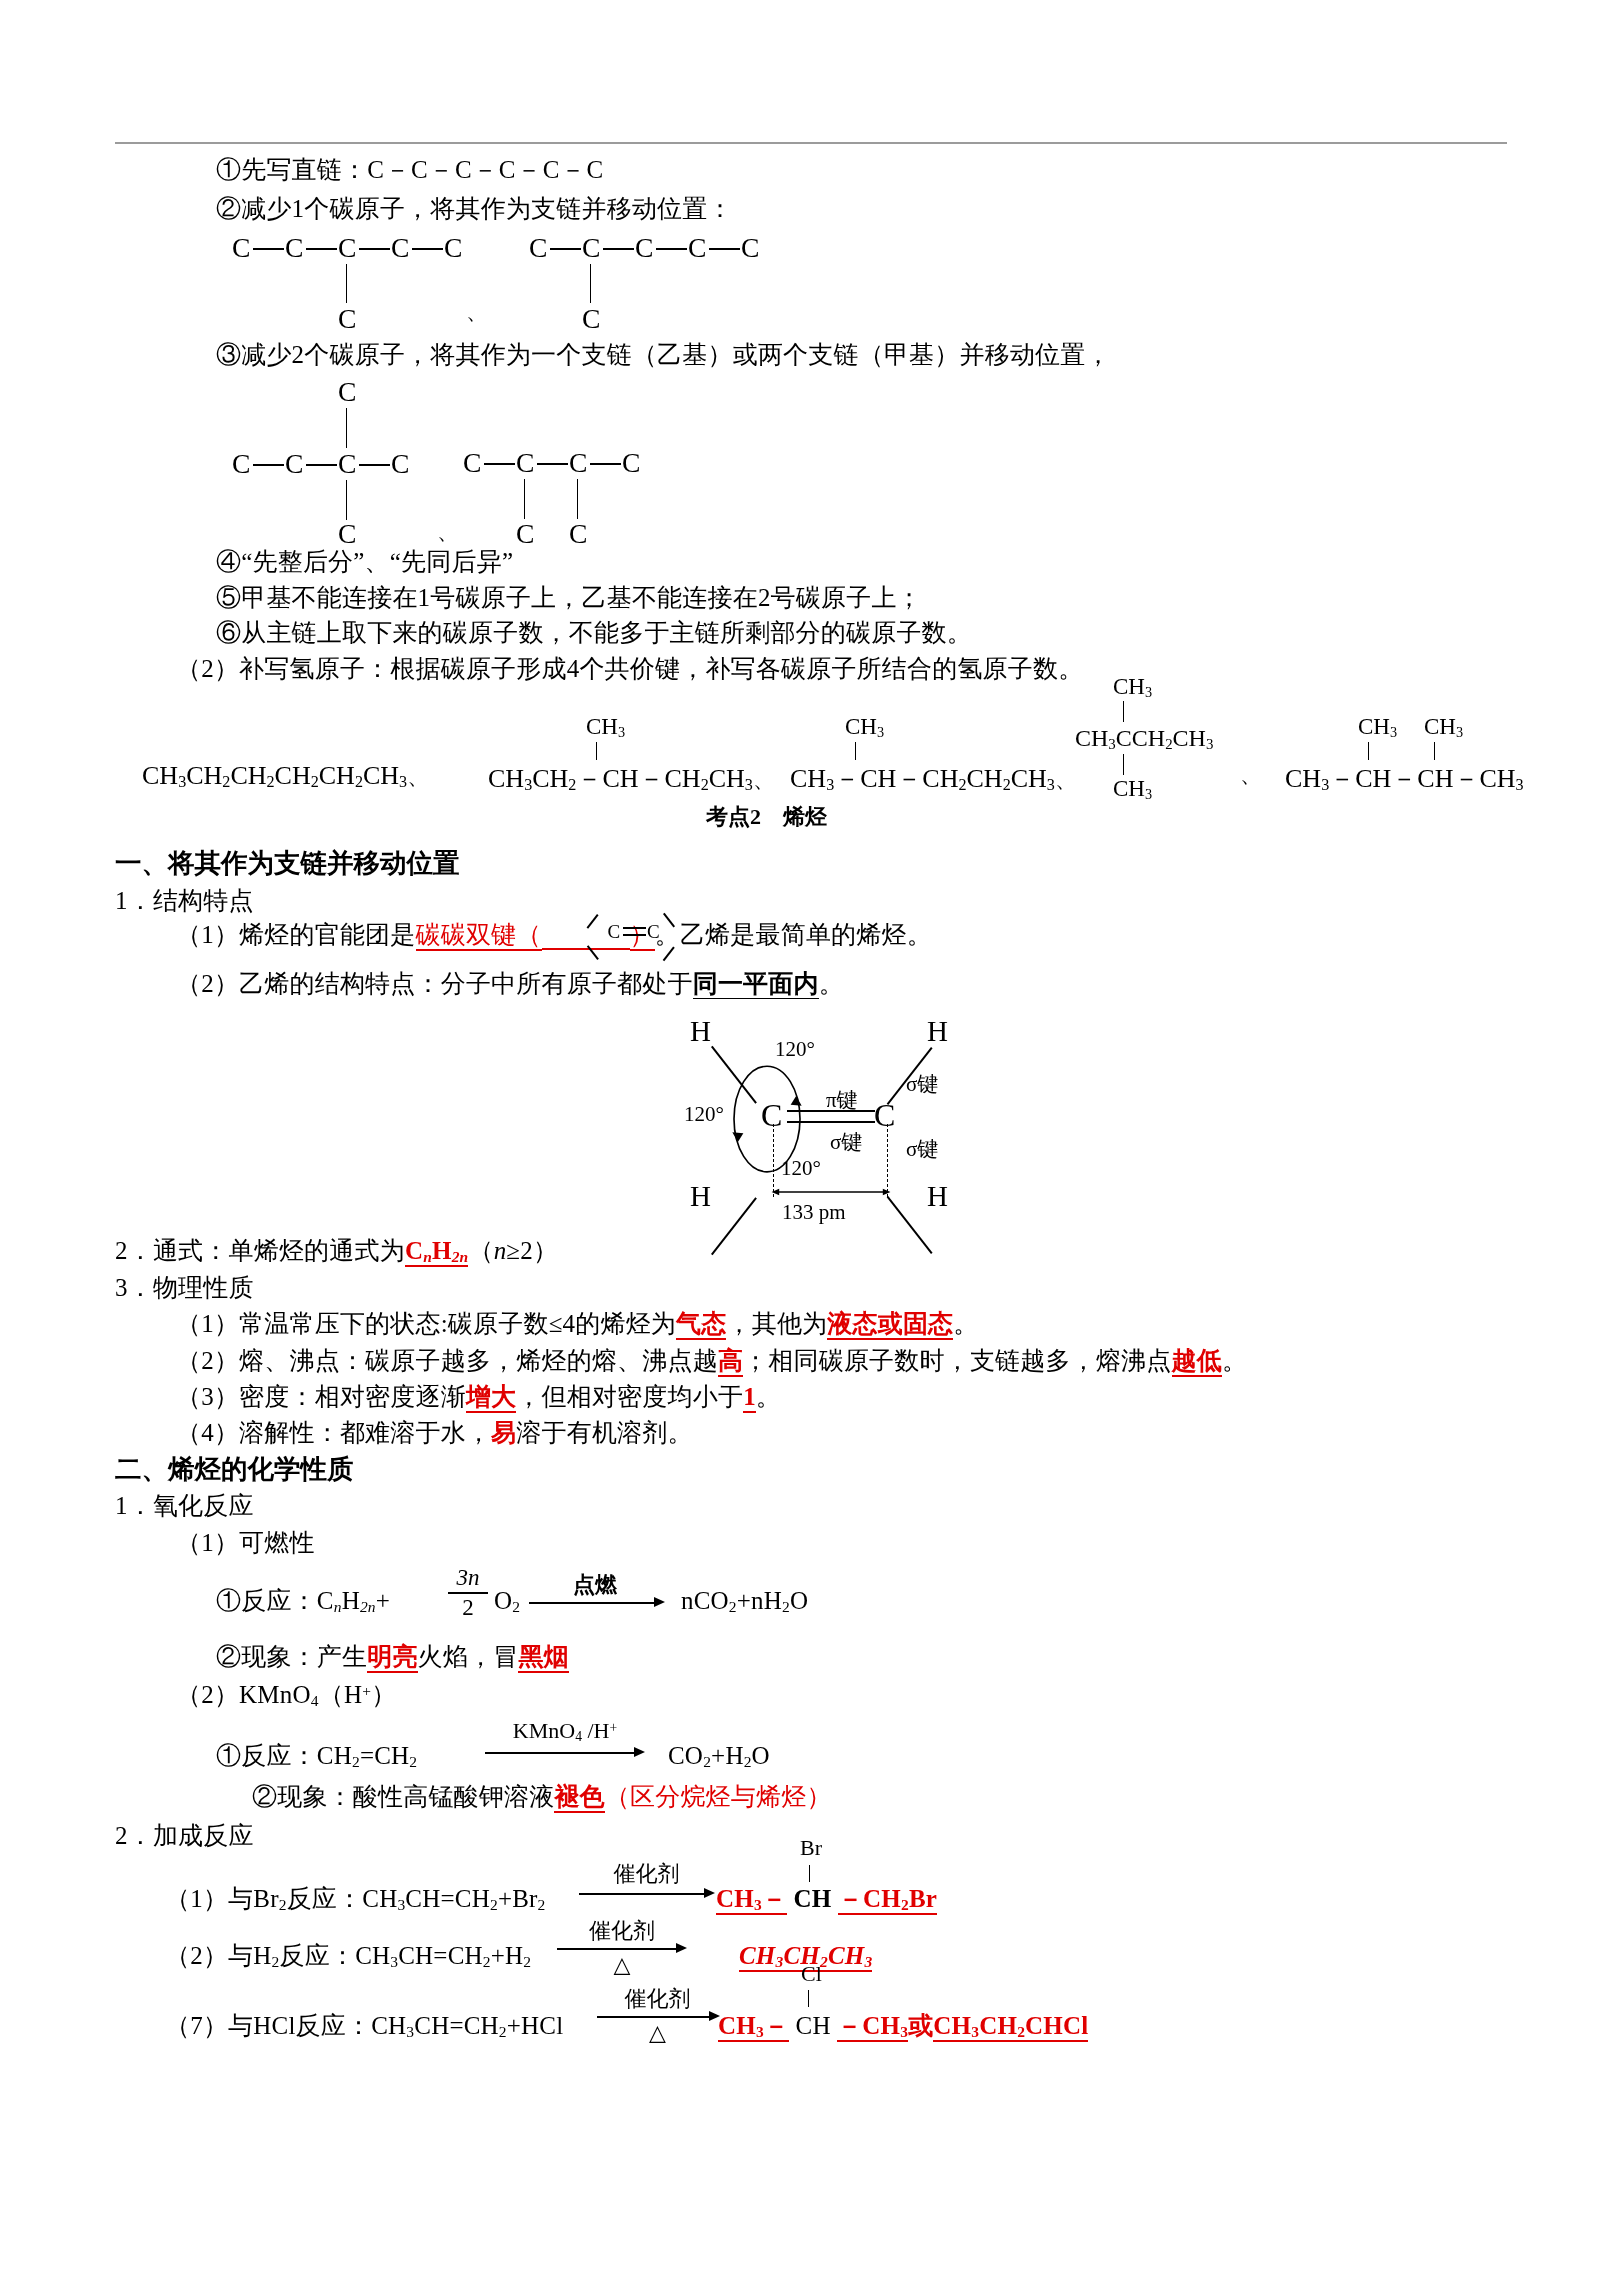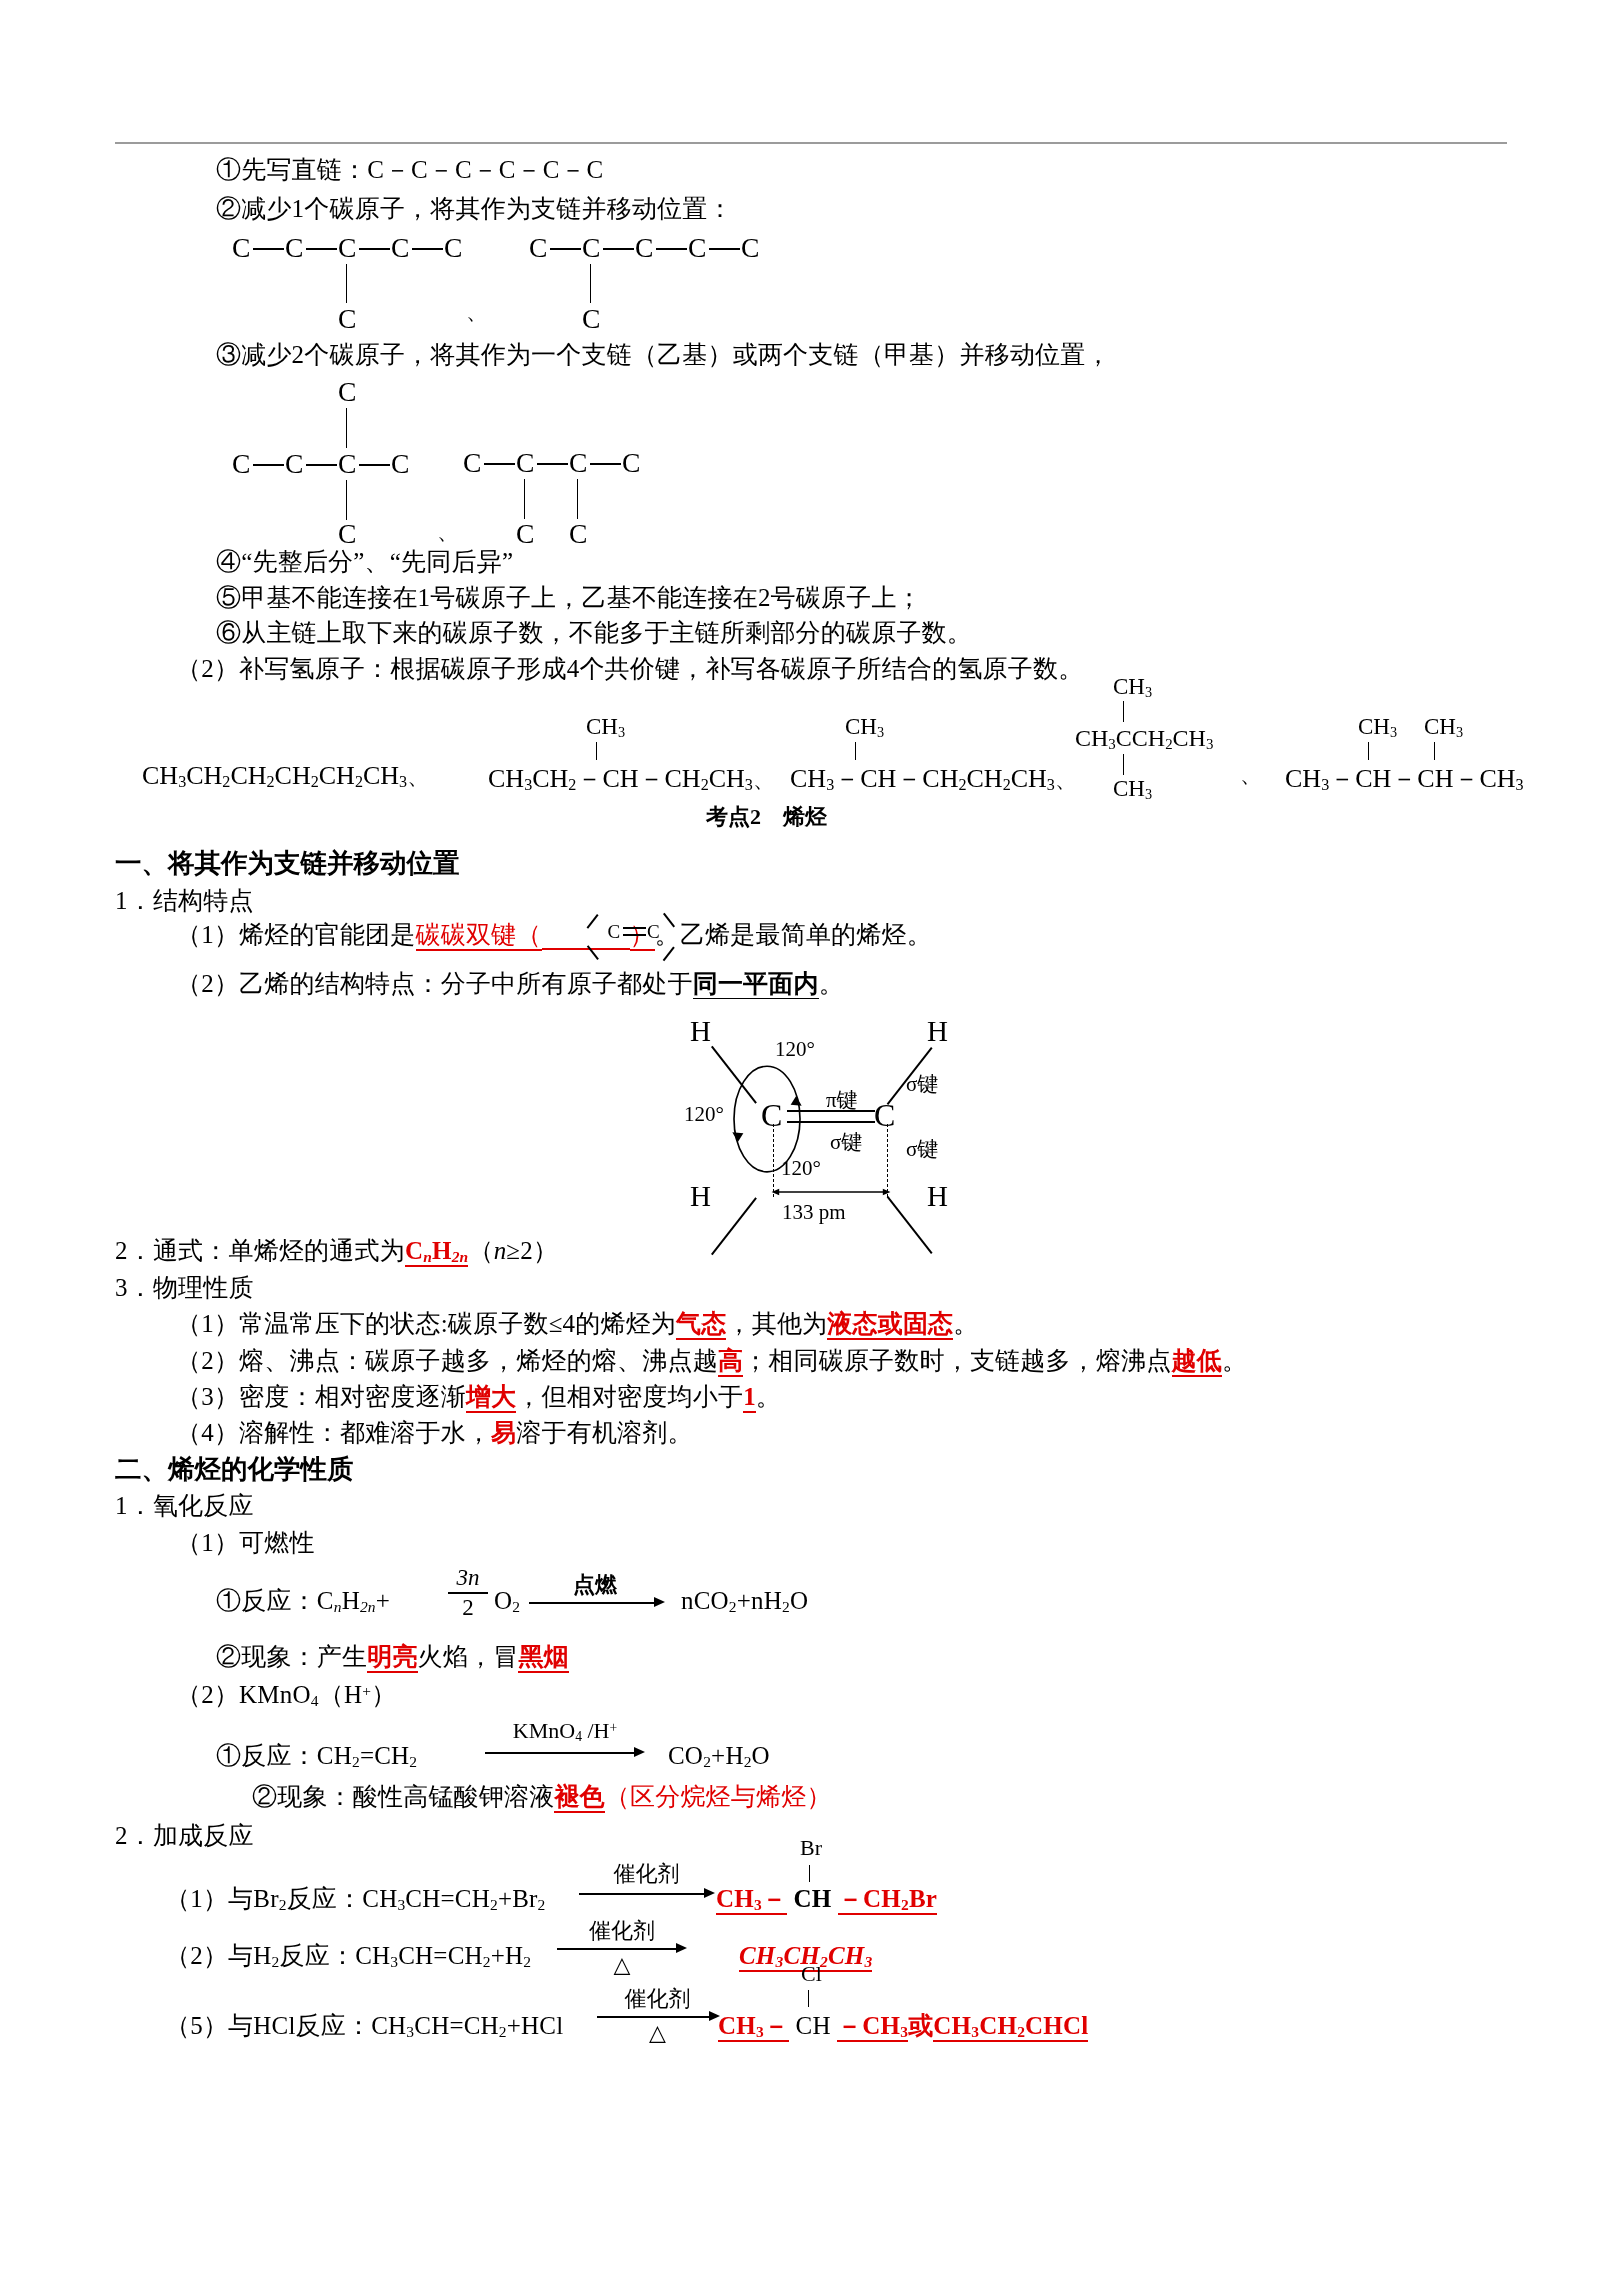--- a/index.html
+++ b/index.html
@@ -369,21 +369,21 @@
   </div>
   <div class="arrow-wrap" style="left:557px; top:1916px; width:165px; height:66px;">
     <div class="arr-top" style="left:0px; top:0px; width:130px;">催化剂</div>
     <div class="arr-line" style="left:0px; top:32px; width:120px;"></div>
     <div class="arr-head" style="left:119px; top:26.5px;"></div>
     <div class="arr-bot" style="left:0px; top:36px; width:130px;">△</div>
   </div>
   <div class="blk t-body red bold ul-red" style="left:739px; top:1943px;font-style:italic;">CH<sub>3</sub>CH<sub>2</sub>CH<sub>3</sub></div>
 
   <div class="blk t-body" style="left:165px; top:2013px;">
-    <span>（5）与HCl反应：</span><span>CH<sub>3</sub>CH=CH<sub>2</sub>+HCl</span>
+    <span>（7）与HCl反应：</span><span>CH<sub>3</sub>CH=CH<sub>2</sub>+HCl</span>
   </div>
   <div class="arrow-wrap" style="left:597px; top:1984px; width:165px; height:66px;">
     <div class="arr-top" style="left:0px; top:0px; width:121px;">催化剂</div>
     <div class="arr-line" style="left:0px; top:32px; width:114px;"></div>
     <div class="arr-head" style="left:112px; top:26.5px;"></div>
     <div class="arr-bot" style="left:0px; top:36px; width:121px;">△</div>
   </div>
   <div class="blk" style="left:801px; top:1963px; font-size:22px;">Cl</div>
   <div class="line" style="left:808px; top:1990px; width:1.1px; height:16.5px;"></div>
   <div class="blk t-body" style="left:718px; top:2013px;">

